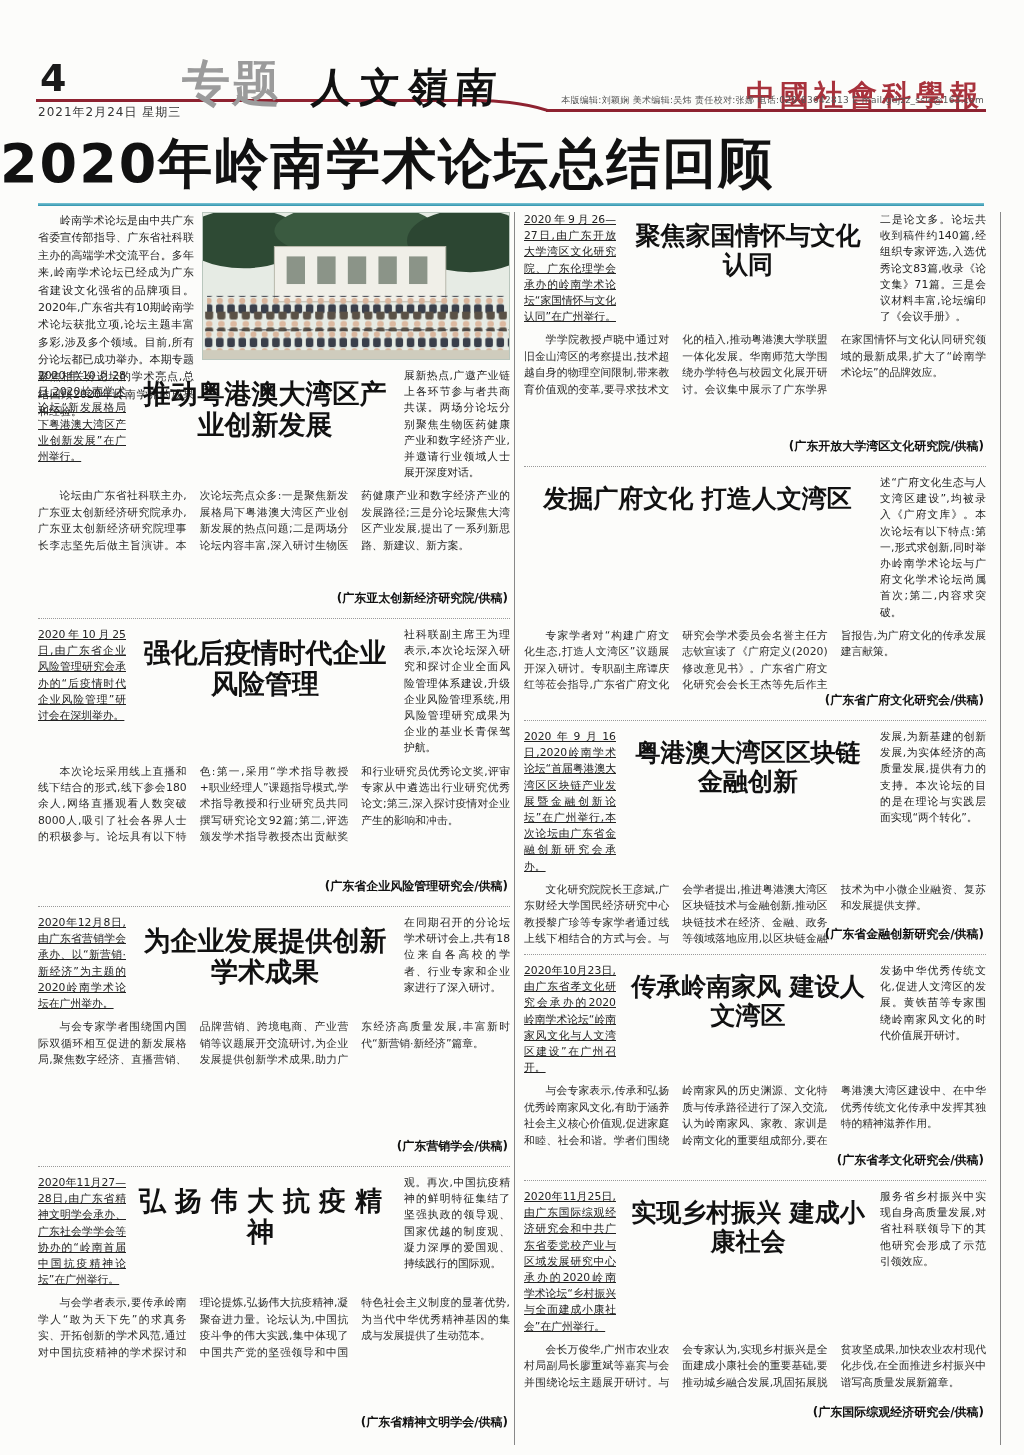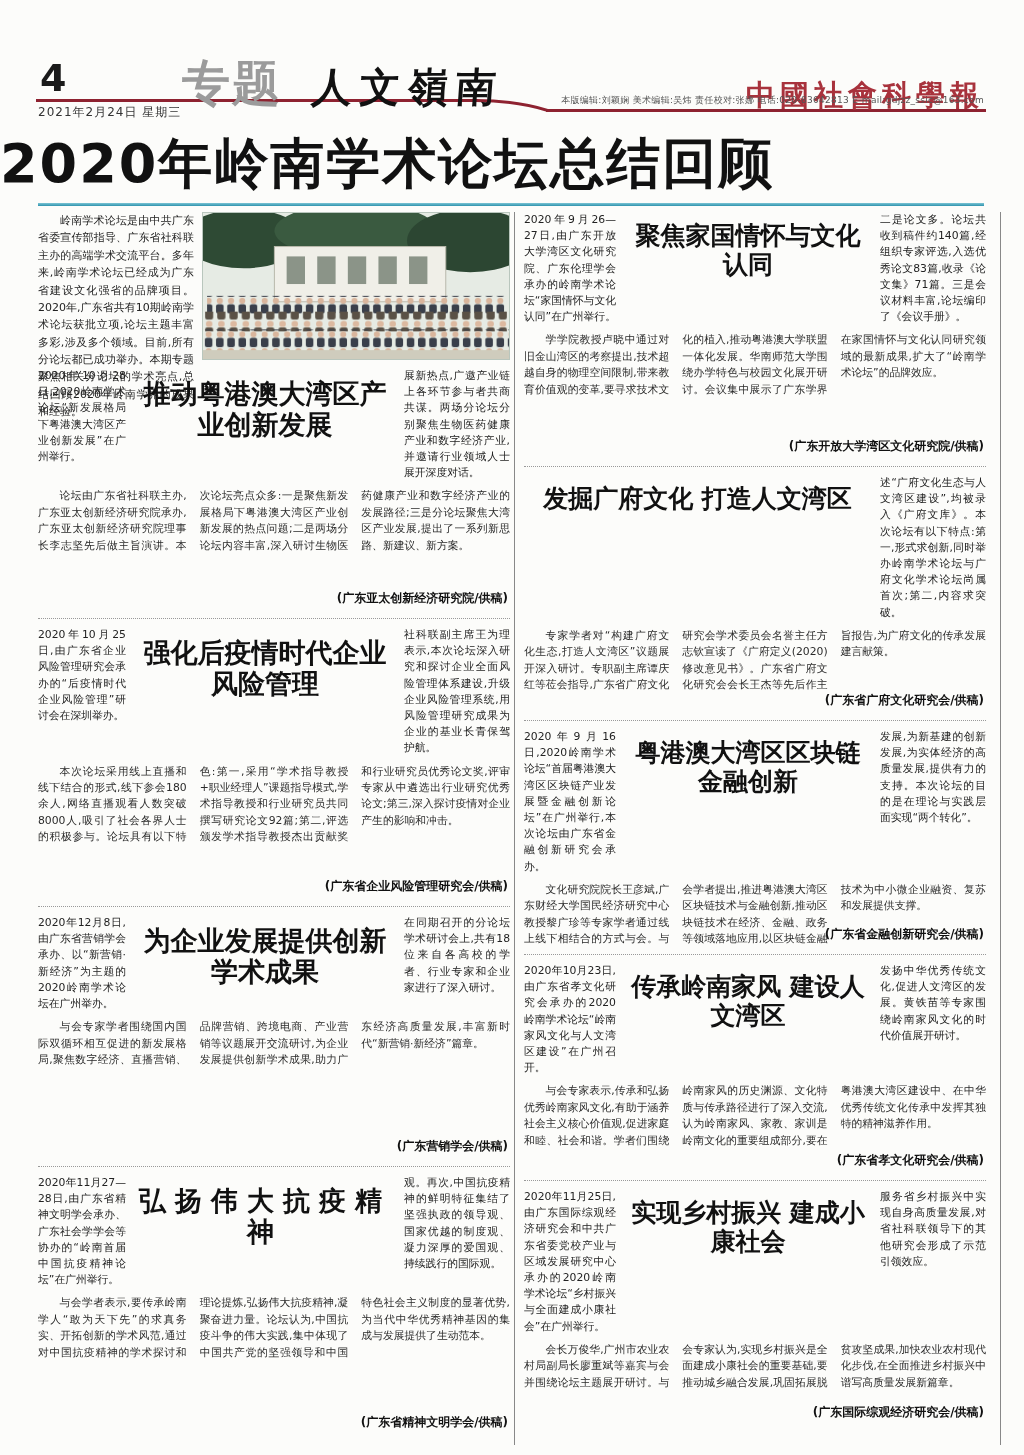--- a/index.html
+++ b/index.html
@@ -34,21 +34,21 @@
   .col-right { position:absolute; left:524px; top:212px; width:462px; }
   
   .intro-row { width:100%; height:148px; display:flex; gap:8px; }
   .intro-text { width:156px; font-size:11px; line-height:1.58; text-align:justify; color:#222; }
   .intro-text p { text-indent:2em; }
   .photo-box { flex:1; height:148px; border:1px solid #b9c6bd; overflow:hidden; }
   
   .article { position:relative; width:100%; overflow:hidden; }
   .article.sep { border-top:1px dotted #999; margin-top:8px; padding-top:8px; }
   .art-head { display:flex; gap:9px; align-items:flex-start; }
-  .art-date { font-size:10.8px; line-height:1.5; text-align:justify; color:#222; }
+  .art-date { font-size:10.8px; line-height:1.5; text-align:justify; color:#222;text-decoration:underline; }
   .col-left  .art-date { width:88px; }
   .col-right .art-date { width:92px; }
   .art-hl { flex:1; text-align:center; font-weight:900; color:#111; line-height:1.15; padding-top:10px; }
   .col-left  .art-hl { font-size:27px; }
   .col-right .art-hl { font-size:25px; }
   .art-hl.wide { letter-spacing:9px; }
   .art-lead { width:106px; font-size:10.8px; line-height:1.5; text-align:justify; color:#222; }
   .art-body { margin-top:7px; column-count:3; column-gap:13px;
     font-size:10.8px; line-height:1.52; text-align:justify; color:#2a2a2a; }
   .art-body p { text-indent:2em; }

